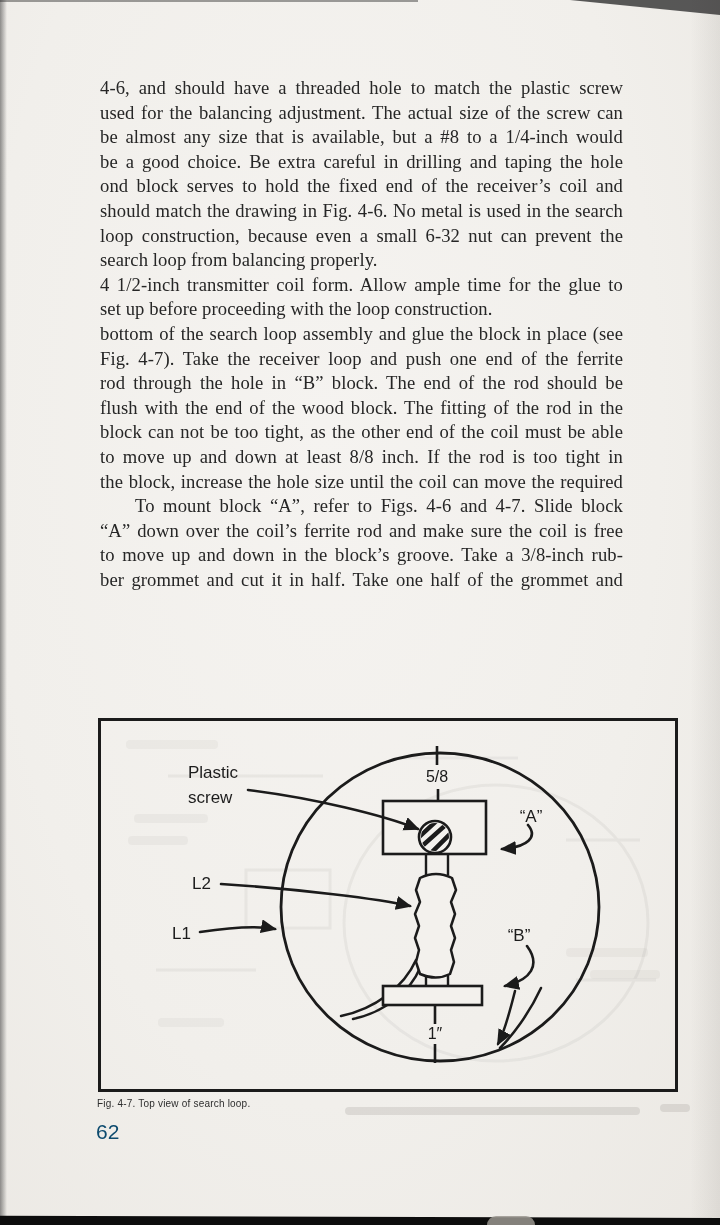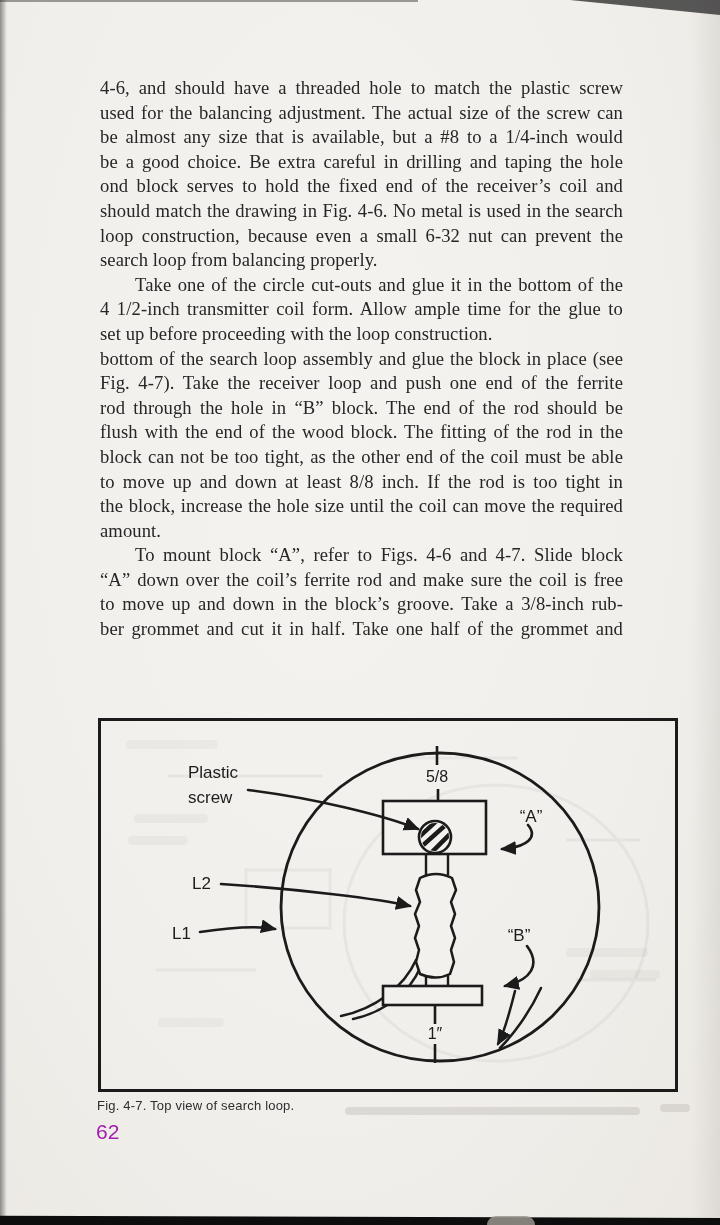--- a/index.html
+++ b/index.html
@@ -30,57 +30,55 @@
     height:24.6px;line-height:24.6px;font-size:18.6px;letter-spacing:.1px;
     text-align:justify;text-align-last:justify;white-space:normal;overflow:hidden;
   }
   .line.indent{padding-left:35px;}
   .line.no-just{text-align-last:left;}
 
   
   .figure-wrap{position:absolute;left:98px;top:718px;width:580px;height:374px;}
   .figure-caption{
     position:absolute;left:97px;top:1098px;font-family:"Liberation Sans",sans-serif;
-    font-size:13px;color:#2e2e2e;letter-spacing:.2px;
+    font-size:10px;color:#2e2e2e;letter-spacing:.2px;
   }
   .page-number{
     position:absolute;left:96px;top:1120px;font-family:"Liberation Sans",sans-serif;
-    font-size:21px;color:#a21caf;
+    font-size:21px;color:#0c4a6e;
   }
   .bleed-bar{position:absolute;background:rgba(112,106,97,.16);border-radius:4px;filter:blur(.7px);}
   svg text{font-family:"Liberation Sans",sans-serif;fill:#1c1c1c;}
 </style>
 </head>
 <body>
 
 <div class="text-block">
     <div class="paragraph">
       <div class="line">4-6, and should have a threaded hole to match the plastic screw</div>
       <div class="line">used for the balancing adjustment. The actual size of the screw can</div>
       <div class="line">be almost any size that is available, but a #8 to a 1/4-inch would</div>
       <div class="line">be a good choice. Be extra careful in drilling and taping the hole</div>
       <div class="line">ond block serves to hold the fixed end of the receiver’s coil and</div>
       <div class="line">should match the drawing in Fig. 4-6. No metal is used in the search</div>
       <div class="line">loop construction, because even a small 6-32 nut can prevent the</div>
       <div class="line no-just">search loop from balancing properly.</div>
     </div>
     <div class="paragraph">
-      <div class="line indent">Take one of the circle cut-outs and glue it in the bottom of the</div>
       <div class="line">4 1/2-inch transmitter coil form. Allow ample time for the glue to</div>
       <div class="line no-just">set up before proceeding with the loop construction.</div>
     </div>
     <div class="paragraph">
       <div class="line">bottom of the search loop assembly and glue the block in place (see</div>
       <div class="line">Fig. 4-7). Take the receiver loop and push one end of the ferrite</div>
       <div class="line">rod through the hole in “B” block. The end of the rod should be</div>
       <div class="line">flush with the end of the wood block. The fitting of the rod in the</div>
       <div class="line">block can not be too tight, as the other end of the coil must be able</div>
       <div class="line">to move up and down at least 8/8 inch. If the rod is too tight in</div>
       <div class="line">the block, increase the hole size until the coil can move the required</div>
-      <div class="line no-just">amount.</div>
     </div>
     <div class="paragraph">
       <div class="line indent">To mount block “A”, refer to Figs. 4-6 and 4-7. Slide block</div>
       <div class="line">“A” down over the coil’s ferrite rod and make sure the coil is free</div>
       <div class="line">to move up and down in the block’s groove. Take a 3/8-inch rub-</div>
       <div class="line">ber grommet and cut it in half. Take one half of the grommet and</div>
     </div>
   </div>
 
 <div class="figure-wrap">

